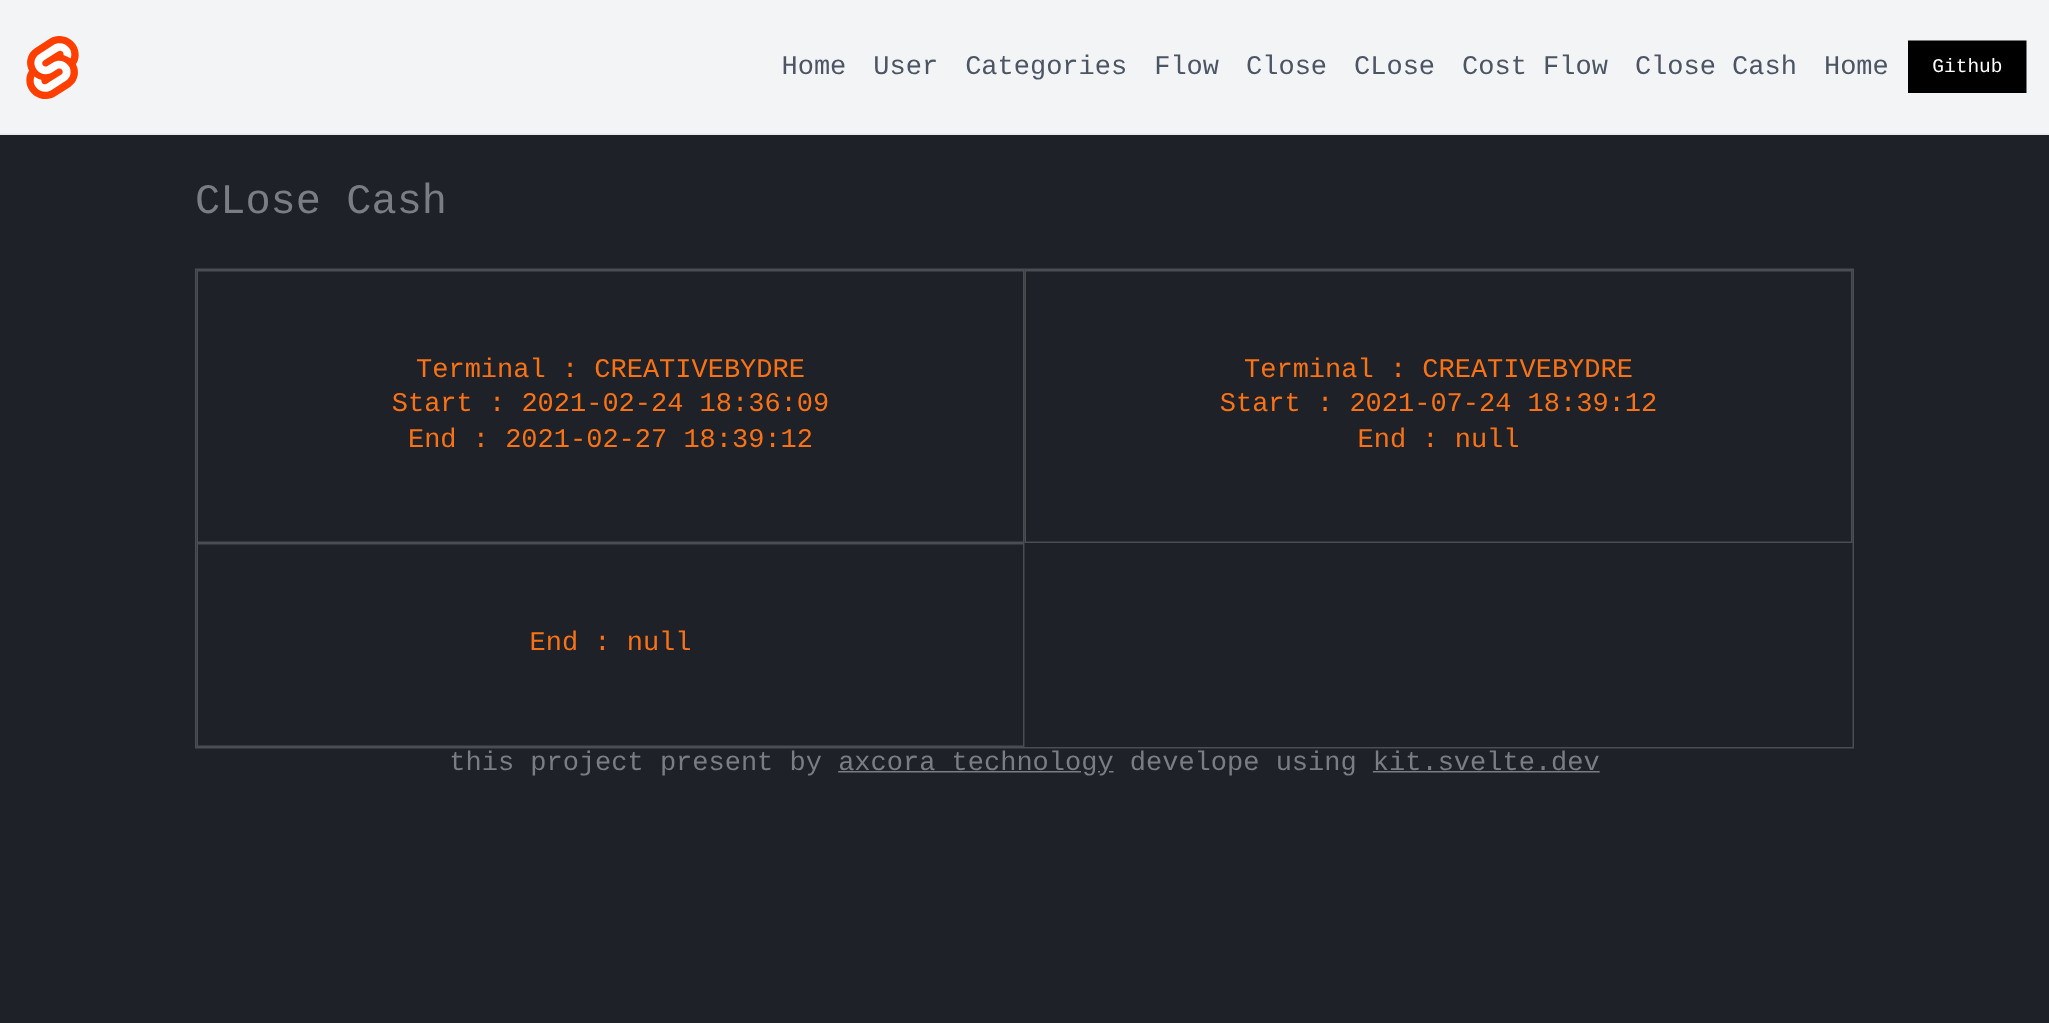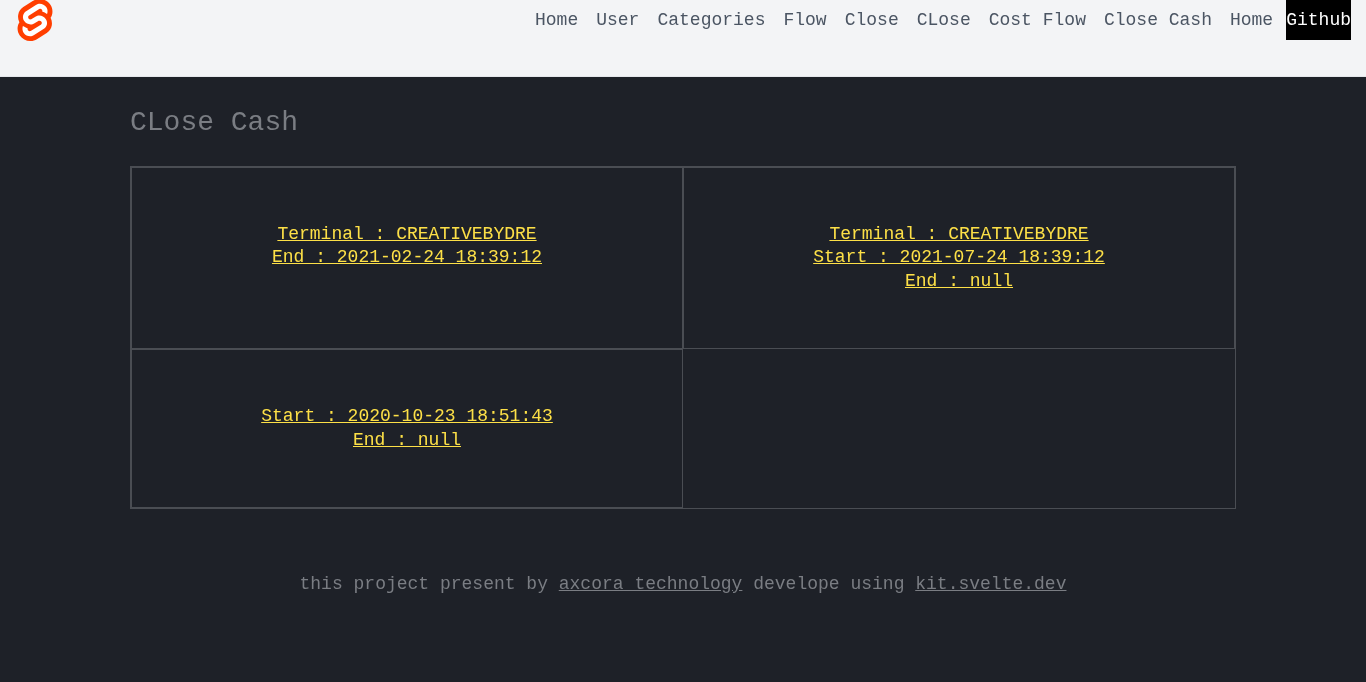--- a/index.html
+++ b/index.html
@@ -10,23 +10,23 @@
     body {
       font-family: 'Courier New', Courier, monospace;
       background: #1e2128;
       color: #8a8d93;
       width: 1366px;
       height: 682px;
       overflow: hidden;
     }
     .header {
       background: #f3f4f6;
-      height: 77px;
+      height: 90px;
       display: flex;
-      align-items: flex-start;
+      align-items: center;
       justify-content: space-between;
       padding: 0 15px;
       border-bottom: 1px solid #e5e7eb;
     }
     .logo {
       width: 40px;
       height: 40px;
       display: flex;
       align-items: center;
       justify-content: center;
@@ -38,22 +38,22 @@
     }
     .nav-link {
       color: #4b5563;
       font-size: 18px;
       text-decoration: none;
       cursor: pointer;
     }
     .github-btn {
       background: #000;
       color: #fff;
-      padding: 10px 0;
-      font-size: 18px;
+      padding: 10px 16px;
+      font-size: 13px;
       font-family: inherit;
       border: none;
       cursor: pointer;
       margin-left: -5px;
     }
     .main {
       padding: 20px 130px;
     }
     .page-title {
       font-size: 28px;
@@ -68,28 +68,26 @@
       border: 1px solid #4a4d53;
     }
     .card {
       border: 0.5px solid #4a4d53;
       padding: 55px 30px;
       text-align: center;
     }
     .card-line {
       font-size: 18px;
       line-height: 1.3;
-      color: #fde047;
-      text-decoration: underline;
+      color: #f97316;
     }
     .footer {
       text-align: center;
       font-size: 18px;
       color: #7a7d83;
-      margin-top: 65px;
     }
     .footer a {
       color: #7a7d83;
       text-decoration: underline;
     }
   </style>
 </head>
 <body>
 
 <div class="header">
@@ -112,29 +110,29 @@
     <button class="github-btn">Github</button>
   </div>
 </div>
 
 <div class="main">
   <h1 class="page-title">CLose Cash</h1>
 
   <div class="grid">
     <div class="card">
       <div class="card-line">Terminal : CREATIVEBYDRE</div>
-      <div class="card-line">End : 2021-02-24 18:39:12</div>
+      <div class="card-line">Start : 2021-02-24 18:36:09</div>
+      <div class="card-line">End : 2021-02-27 18:39:12</div>
     </div>
     <div class="card">
       <div class="card-line">Terminal : CREATIVEBYDRE</div>
       <div class="card-line">Start : 2021-07-24 18:39:12</div>
       <div class="card-line">End : null</div>
     </div>
     <div class="card">
-      <div class="card-line">Start : 2020-10-23 18:51:43</div>
       <div class="card-line">End : null</div>
     </div>
     <div></div>
   </div>
 
   <div class="footer">
     <span>this project present by </span><a>axcora technology</a><span> develope using </span><a>kit.svelte.dev</a>
   </div>
 </div>
 

